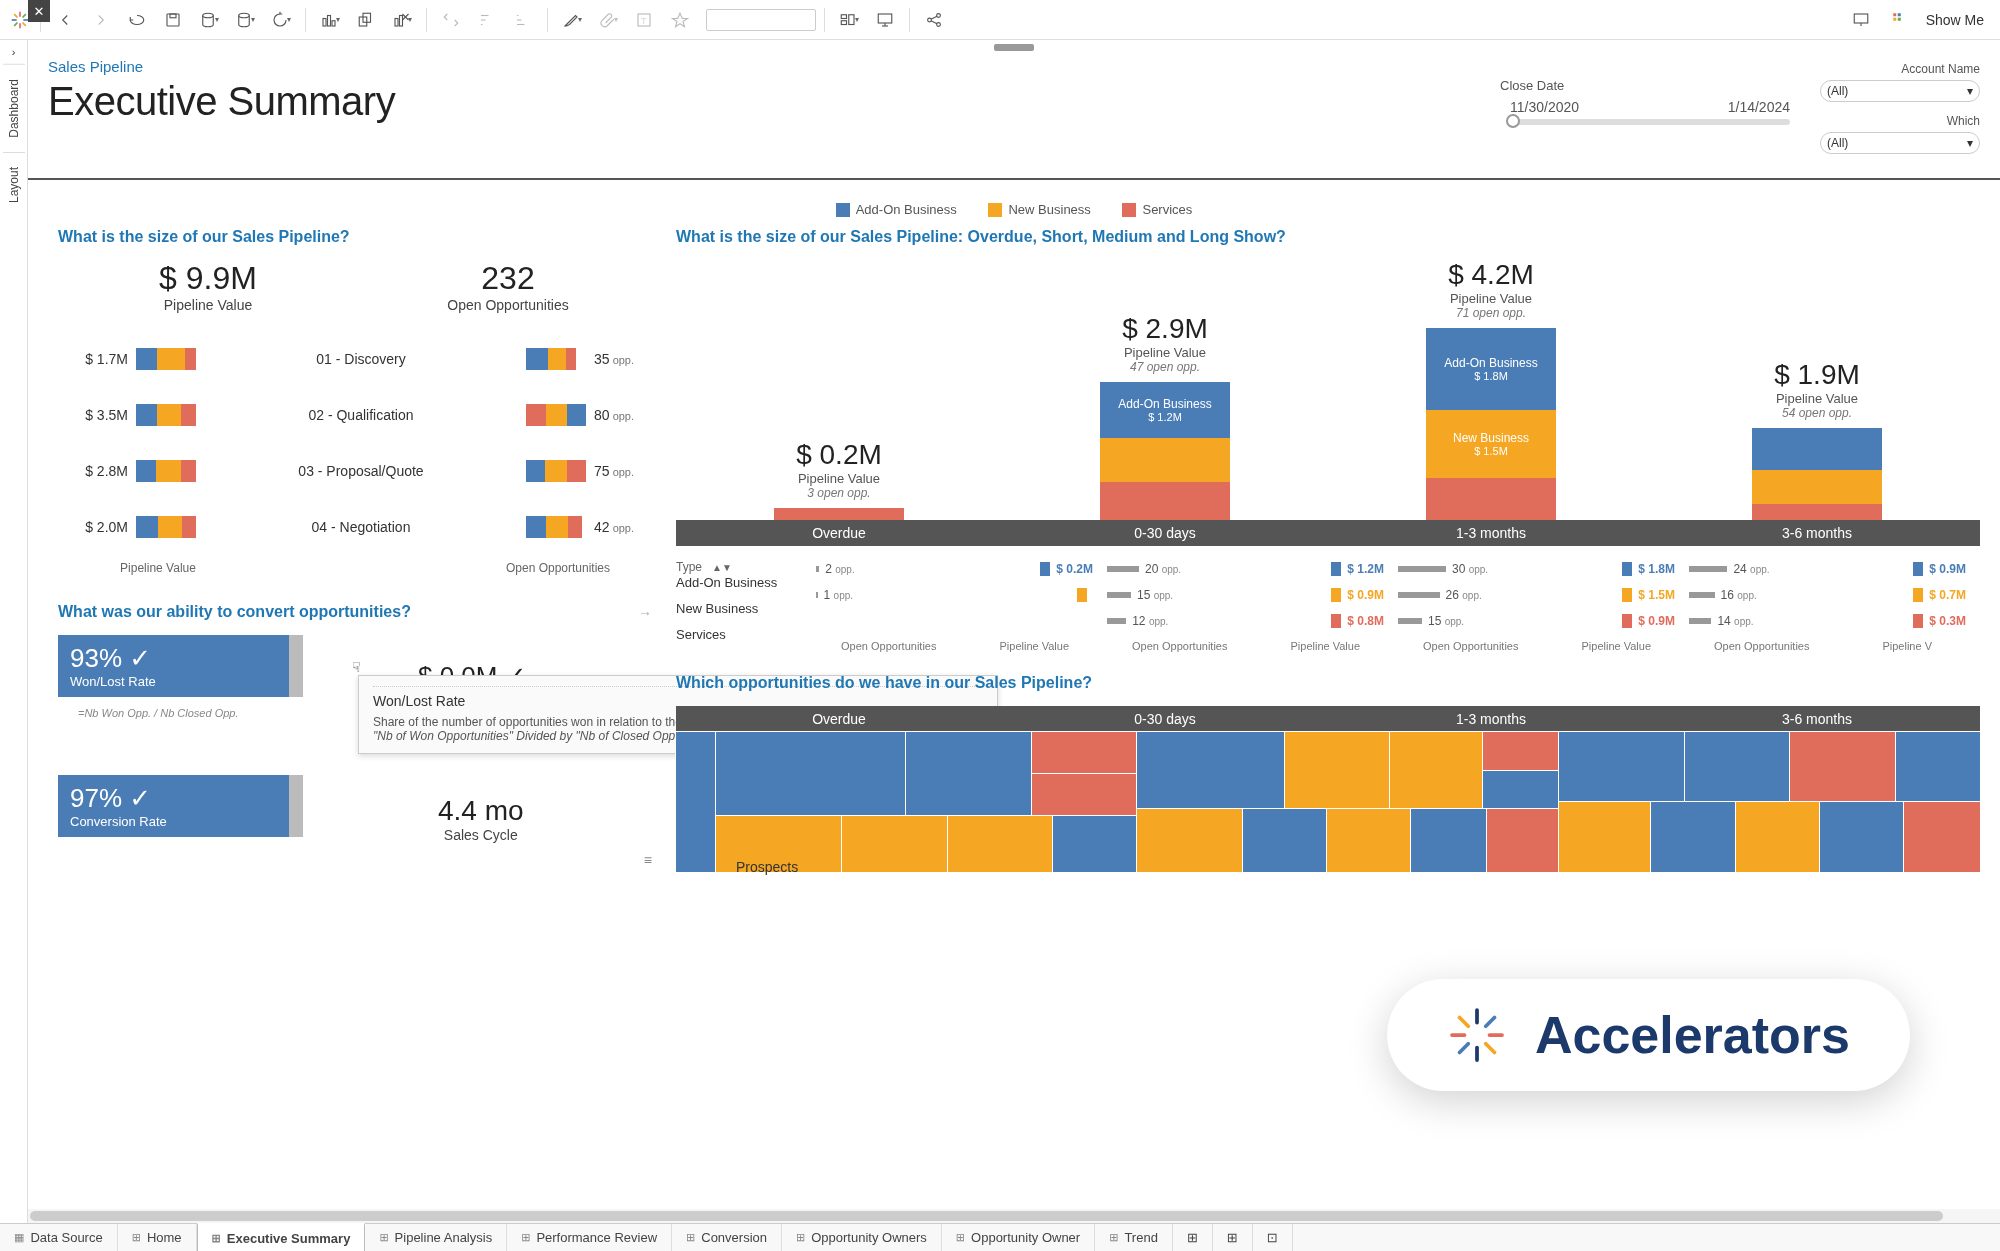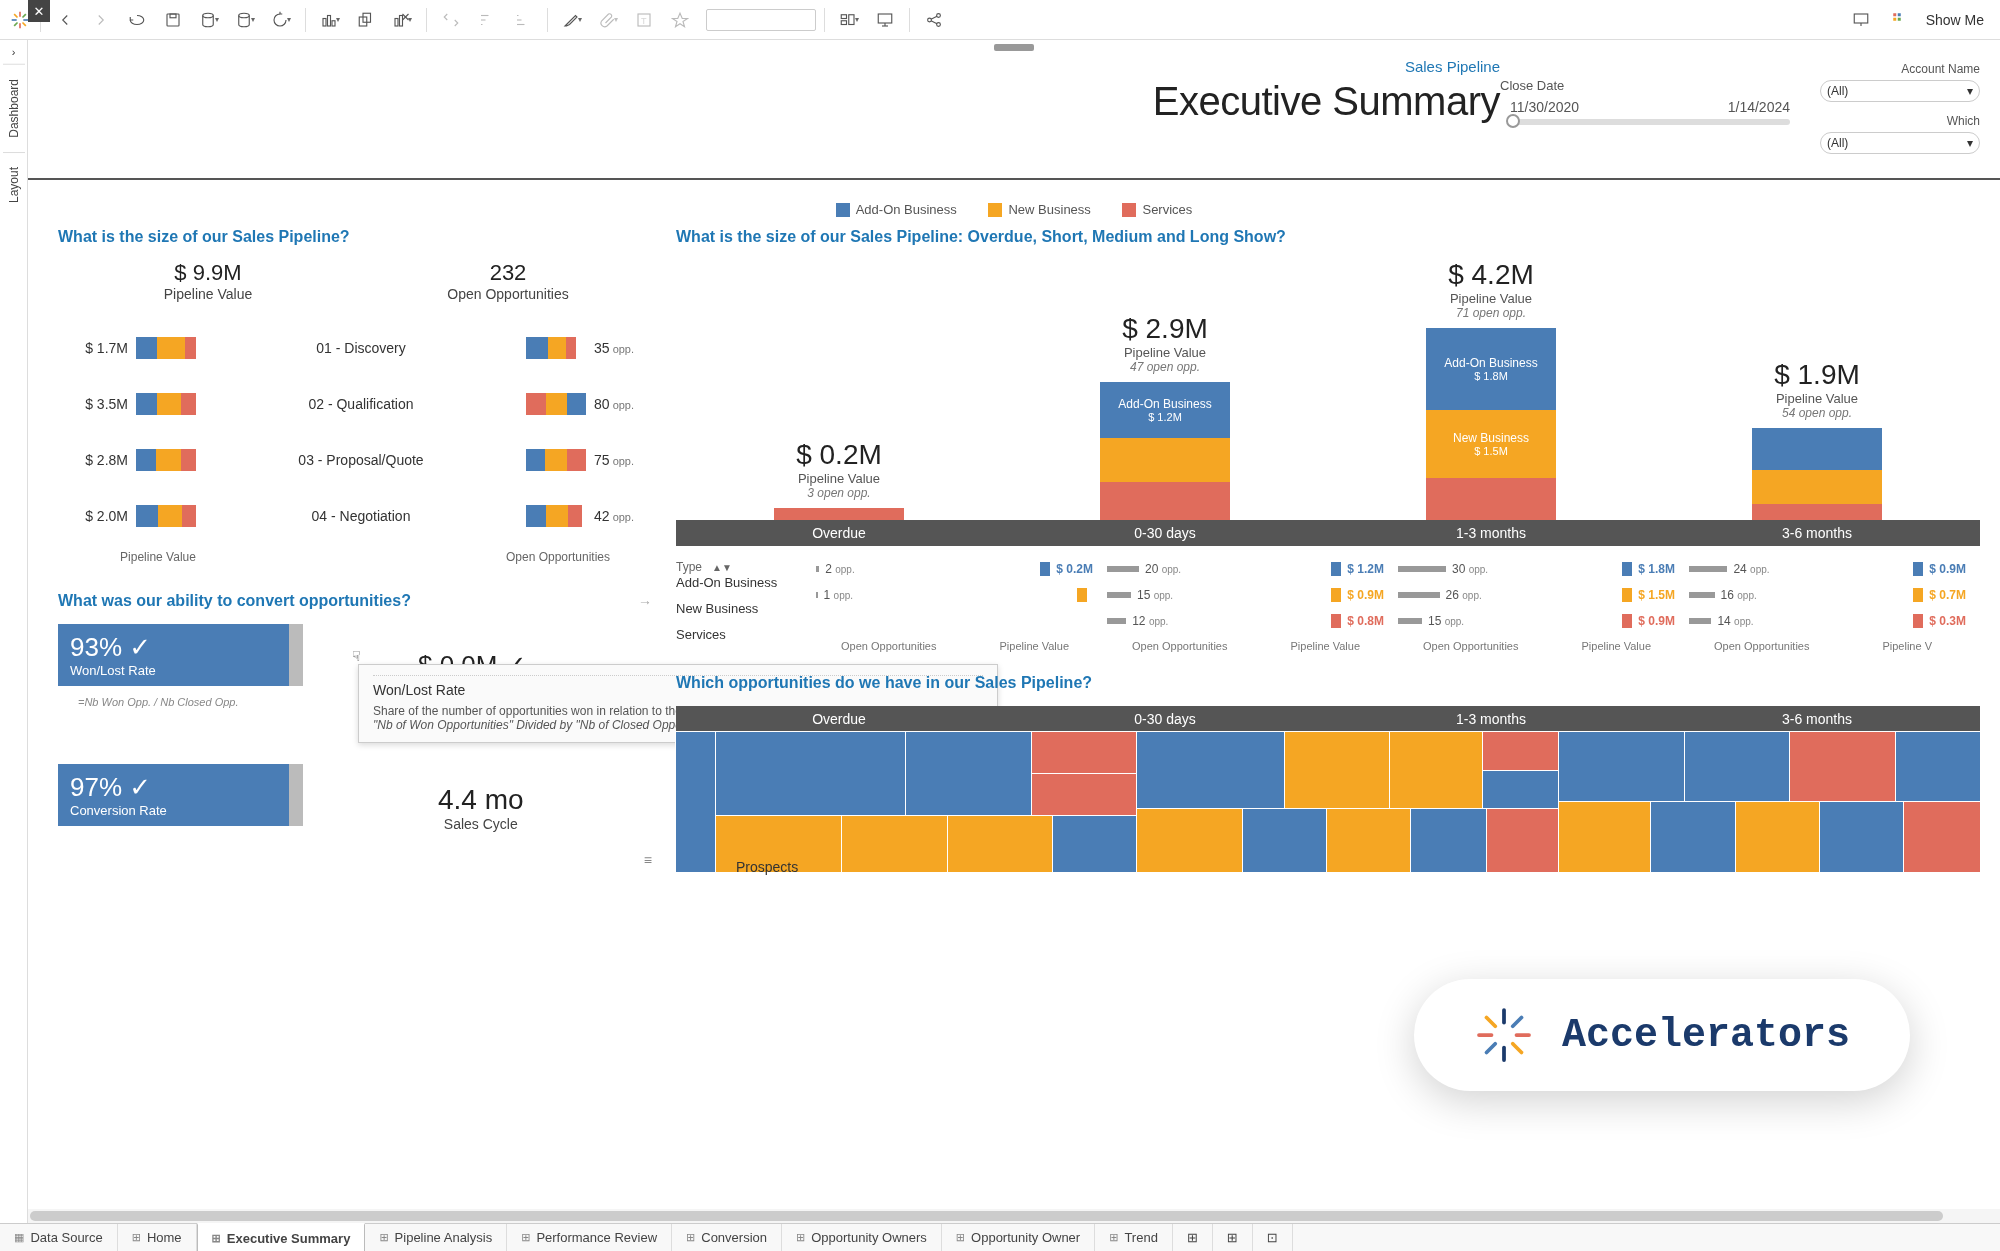--- a/index.html
+++ b/index.html
@@ -16,21 +16,21 @@
 
 
 .rail { position: absolute; top: 40px; left: 0; width: 28px; height: calc(100% - 68px); border-right: 1px solid #ddd; display: flex; flex-direction: column; align-items: center; }
 .rail-tab { writing-mode: vertical-rl; transform: rotate(180deg); padding: 14px 4px; font-size: 12px; color: #444; cursor: pointer; border-bottom: 1px solid #ddd; }
 .rail-chev { font-size: 11px; padding: 6px 0; cursor: pointer; }
 .rail-close { position: absolute; top: 0; left: 28px; width: 22px; height: 22px; background: #444; color: #fff; display: flex; align-items: center; justify-content: center; font-size: 13px; cursor: pointer; }
 
 
 .canvas { position: absolute; top: 40px; left: 28px; right: 0; bottom: 28px; overflow: hidden; background: #fff; }
 .header-row { display: flex; padding: 18px 20px 12px 20px; border-bottom: 2px solid #555; }
-.title-block { flex: 1; text-align: right; }
+.title-block { flex: 1; }
 .breadcrumb { color: #1f77b4; font-size: 15px; margin-bottom: 4px; }
 .page-title { font-size: 40px; font-weight: 400; color: #222; letter-spacing: -0.5px; }
 .close-date-block { width: 300px; padding-top: 20px; }
 .cd-label { font-size: 13px; color: #555; }
 .cd-range { display: flex; justify-content: space-between; font-size: 14px; color: #555; padding: 6px 10px 4px; }
 .cd-slider { height: 6px; background: #ddd; border-radius: 3px; position: relative; margin: 0 10px; }
 .cd-handle { width: 14px; height: 14px; border-radius: 50%; background: #fff; border: 2px solid #999; position: absolute; top: -5px; left: -4px; }
 .filter-block { width: 180px; padding-top: 4px; padding-left: 20px; text-align: right; }
 .filter-label { font-size: 12px; color: #555; margin-bottom: 4px; }
 .filter-select { border: 1px solid #ccc; border-radius: 11px; padding: 3px 6px; font-size: 12px; display: flex; justify-content: space-between; align-items: center; background: #fff; margin-bottom: 12px; cursor: pointer; }
@@ -44,21 +44,21 @@
 
 .content { display: flex; padding: 0 20px 0 30px; gap: 18px; }
 .col-left { width: 600px; }
 .col-right { flex: 1; }
 
 .section-title { color: #1f77b4; font-size: 16px; font-weight: 600; margin-bottom: 14px; }
 
 
 .kpi-row { display: flex; margin-bottom: 18px; }
 .kpi { flex: 1; text-align: center; }
-.kpi-val { font-size: 22px; font-weight: 400; color: #222; }
+.kpi-val { font-size: 32px; font-weight: 400; color: #222; }
 .kpi-lab { font-size: 14px; color: #444; }
 
 
 .stage-row { display: flex; align-items: center; height: 56px; gap: 8px; }
 .stage-val { width: 70px; text-align: right; font-size: 14px; color: #333; }
 .stage-bar { width: 60px; height: 22px; display: flex; }
 .stage-bar span { display: block; height: 100%; }
 .stage-name { flex: 1; text-align: center; font-size: 14px; color: #333; }
 .stage-opp-bar { width: 60px; height: 22px; display: flex; }
 .stage-opp { width: 64px; font-size: 14px; color: #333; }
@@ -111,21 +111,21 @@
 
 
 .opp-section { margin-top: 22px; }
 .treemap-row { display: flex; height: 140px; background: #eee; }
 .treemap-col { flex: 1; padding: 1px; position: relative; }
 .tm-cell { position: absolute; }
 .prospects-lab { position: absolute; left: 60px; top: 185px; font-size: 14px; color: #333; }
 
 
 .accel-pill { position: absolute; right: 90px; bottom: 160px; background: #fff; border-radius: 60px; padding: 26px 60px; box-shadow: 0 10px 40px rgba(0,0,0,0.18); display: flex; align-items: center; gap: 28px; }
-.accel-text { font-size: 40px; font-weight: 600; color: #1b3a6b; font-family: Liberation Mono, monospace; }
+.accel-text { font-size: 52px; font-weight: 600; color: #1b3a6b; }
 
 
 .hscroll { position: absolute; bottom: 28px; left: 28px; right: 0; height: 14px; background: #f5f5f5; }
 .hscroll-thumb { height: 10px; margin: 2px; background: #ccc; border-radius: 5px; width: 97%; }
 
 
 .sheet-bar { position: absolute; bottom: 0; left: 0; right: 0; height: 28px; border-top: 1px solid #ccc; display: flex; align-items: stretch; background: #f8f8f8; font-size: 13px; }
 .sheet-tab { padding: 0 14px; display: flex; align-items: center; gap: 6px; border-right: 1px solid #ddd; cursor: pointer; color: #444; }
 .sheet-tab.active { background: #fff; border-top: 2px solid #fff; margin-top: -1px; font-weight: 600; box-shadow: inset 0 2px 0 #fff; border-left: 1px solid #bbb; border-right: 1px solid #bbb; }
 .sheet-icon { font-size: 11px; color: #888; }

